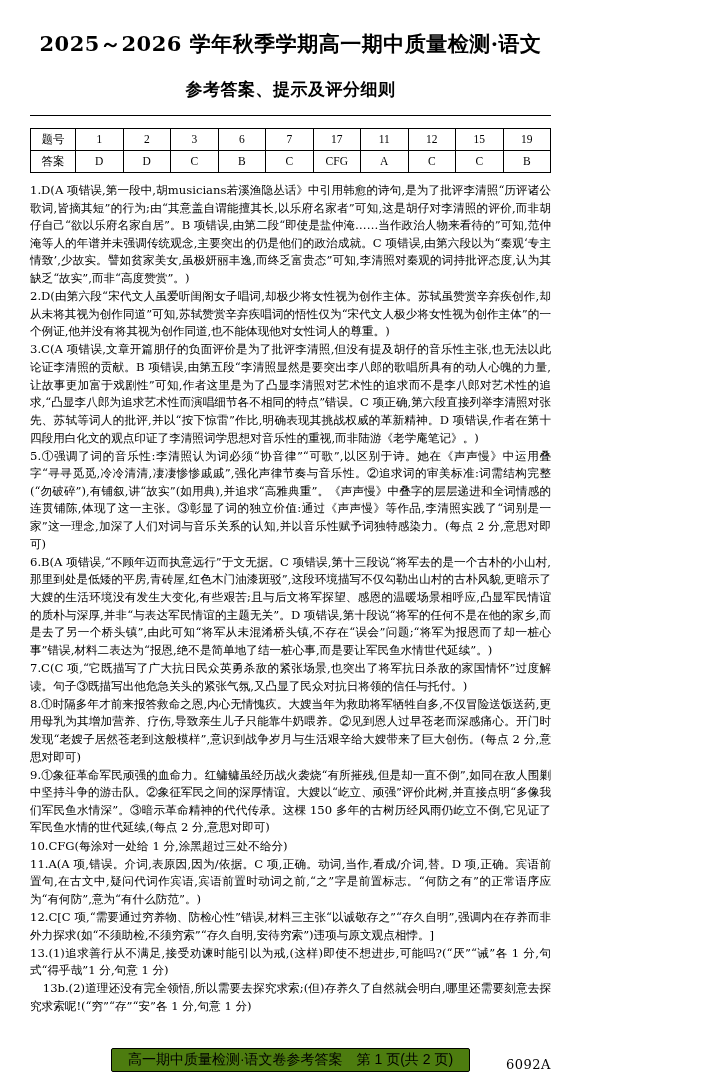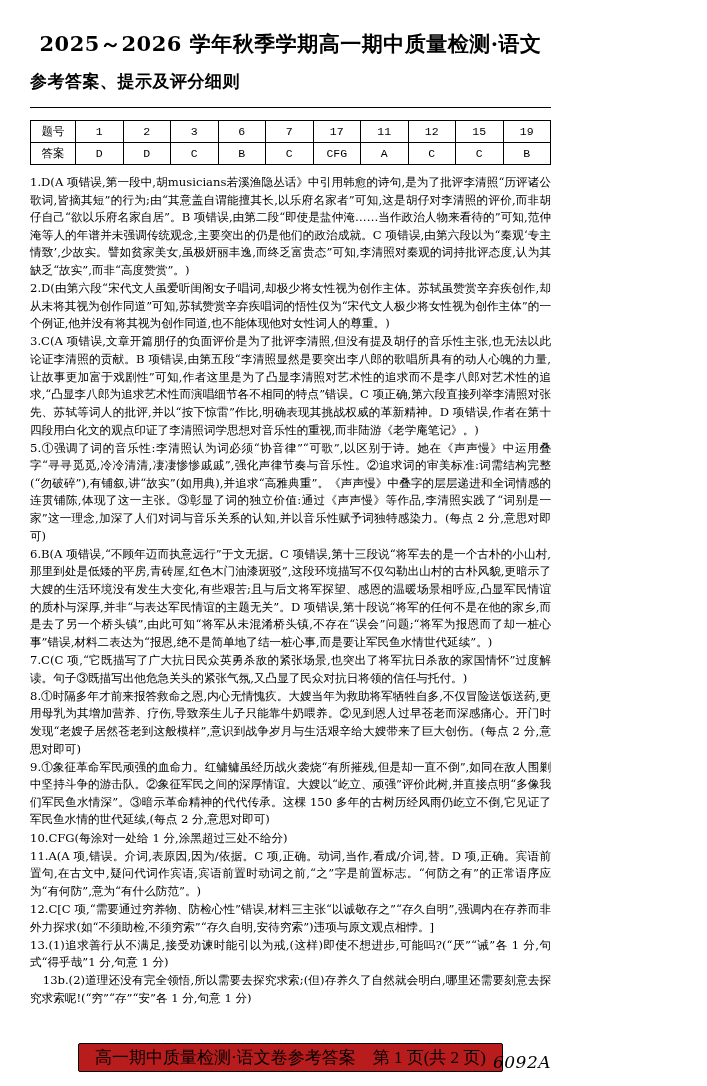--- a/index.html
+++ b/index.html
@@ -18,37 +18,37 @@
   }
   .title{
     text-align:center;
     font-family:"DejaVu Serif","Liberation Serif",serif;
     font-size:21px;
     font-weight:bold;
     letter-spacing:0.5px;
     margin-top:8px;
   }
   .subtitle{
-    text-align:left;
+    text-align:center;
     font-family:"DejaVu Serif","Liberation Serif",serif;
     font-size:17px;
     font-weight:bold;
-    margin-top:12px;
+    margin-top:20px;
     letter-spacing:0.5px;
   }
   .rule{
     border:none;
     border-top:1px solid #000;
     margin:14px 0 12px 0;
   }
   table.ans{
     border-collapse:collapse;
     width:100%;
     font-size:11.5px;
-    font-family:Liberation Mono, monospace;
+    font-family:Liberation Serif, serif;
     table-layout:fixed;
   }
   table.ans td{
     border:1px solid #000;
     text-align:center;
     height:19px;
     padding:1px 0;
     line-height:17px;
   }
   table.ans td.hdr{ width:44px; font-weight:normal;}
@@ -68,33 +68,32 @@
     position:absolute;
     left:0;
     right:0;
     bottom:14px;
     text-align:center;
   }
   .footer .fline{
     display:inline-block;
     border:1px solid #000;
     border-radius:2px;
-    font-size:17px;
-    font-family:Liberation Serif, serif;
+    font-size:14px;
+    font-family:Liberation Sans, sans-serif;
     padding:2px 16px;
-    background:#b91c1c;
+    background:#4d7c0f;
   }
   .code{
     position:absolute;
     right:30px;
     bottom:14px;
-    font-size:17px;
+    font-size:13px;
     font-family:"DejaVu Serif","Liberation Serif",serif;
     letter-spacing:0.5px;
-    font-style:italic;
   }
 </style>
 </head>
 <body>
 
 <div class="page">
 
   <div class="title">2025～2026 学年秋季学期高一期中质量检测·语文</div>
   <div class="subtitle">参考答案、提示及评分细则</div>
 

